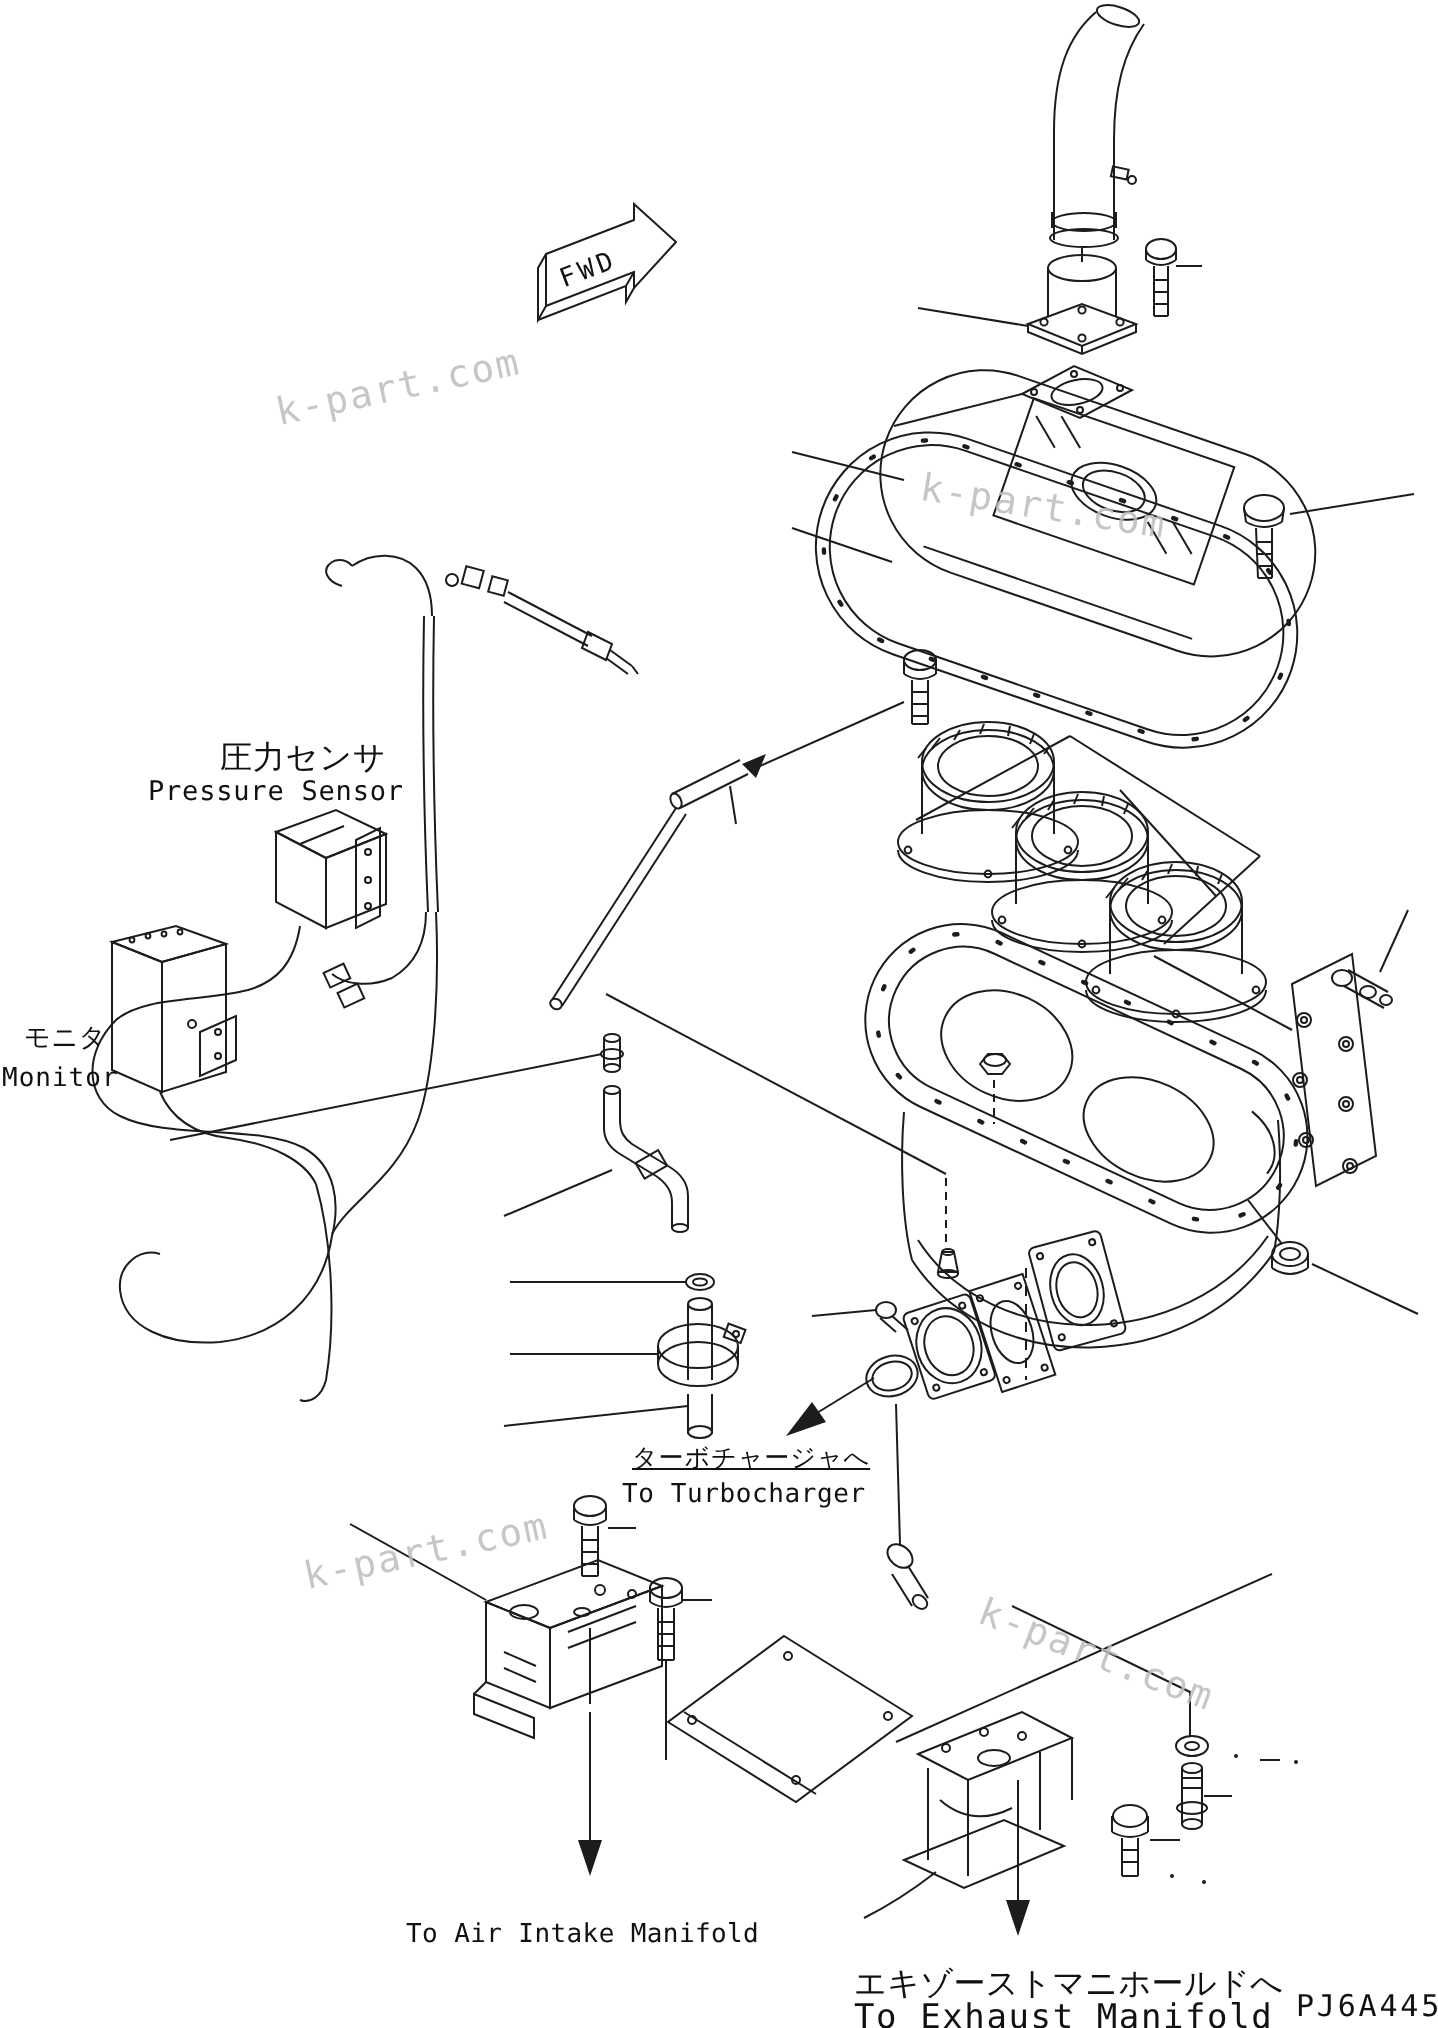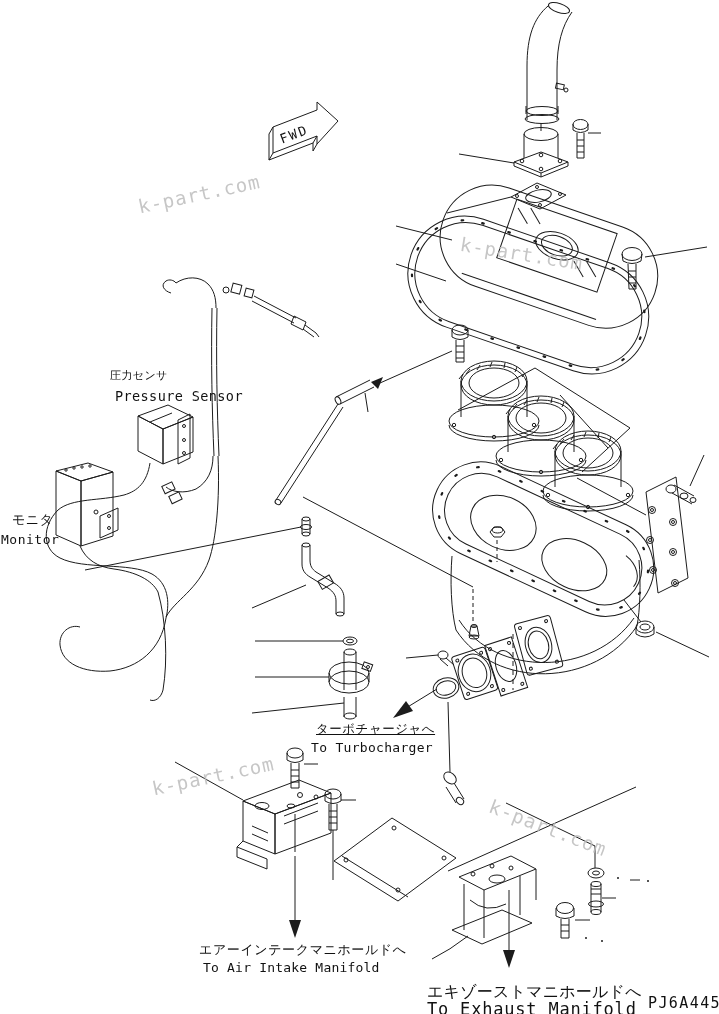--- a/index.html
+++ b/index.html
@@ -486,30 +486,29 @@
     <ellipse cx="460" cy="801" rx="4" ry="3" transform="rotate(40 460 801)"></ellipse>
   </g>
 
 </svg>
 
 <div class="wm" style="left:136px;top:196px;transform:rotate(-12deg);">k-part.com</div>
 <div class="wm" style="left:462px;top:233px;transform:rotate(9deg);">k-part.com</div>
 <div class="wm" style="left:150px;top:778px;transform:rotate(-12deg);">k-part.com</div>
 <div class="wm" style="left:494px;top:795px;transform:rotate(21deg);">k-part.com</div>
 
-<div class="lbl ja" style="left:110px;top:370px;font-size:11px;letter-spacing:.4px;text-align:right;">圧力センサ</div>
-<div class="lbl" style="left:74px;top:389px;font-size:13.5px;letter-spacing:.4px;margin-left:41px;">Pressure Sensor</div>
+<div class="lbl ja" style="left:110px;top:370px;font-size:16px;letter-spacing:.4px;text-align:right;">圧力センサ</div>
+<div class="lbl" style="left:74px;top:389px;font-size:13.5px;letter-spacing:.4px;">Pressure Sensor</div>
 
 <div class="lbl ja" style="left:12px;top:513px;font-size:13px;letter-spacing:.4px;">モニタ</div>
 <div class="lbl" style="left:1px;top:533px;font-size:13px;letter-spacing:.5px;">Monitor</div>
 
 <div class="lbl ja" style="left:316px;top:722px;font-size:12.5px;letter-spacing:.5px;text-decoration:underline;">ターボチャージャへ</div>
 <div class="lbl" style="left:311px;top:741px;font-size:13px;letter-spacing:.3px;">To Turbocharger</div>
 
-<div class="lbl ja" style="left:199px;top:943px;font-size:13px;letter-spacing:.6px;">エアーインテークマニホールドへ</div>
 <div class="lbl" style="left:203px;top:961px;font-size:13px;letter-spacing:.2px;text-align:right;">To Air Intake Manifold</div>
 
 <div class="lbl ja" style="left:427px;top:983px;font-size:16px;letter-spacing:.2px;">エキゾーストマニホールドへ</div>
 <div class="lbl" style="left:427px;top:1000px;font-size:17px;letter-spacing:.8px;">To Exhaust Manifold</div>
 
 <div class="lbl" style="left:648px;top:995px;font-size:15px;letter-spacing:1.4px;">PJ6A445</div>
 
 </div>
 
 </body></html>

